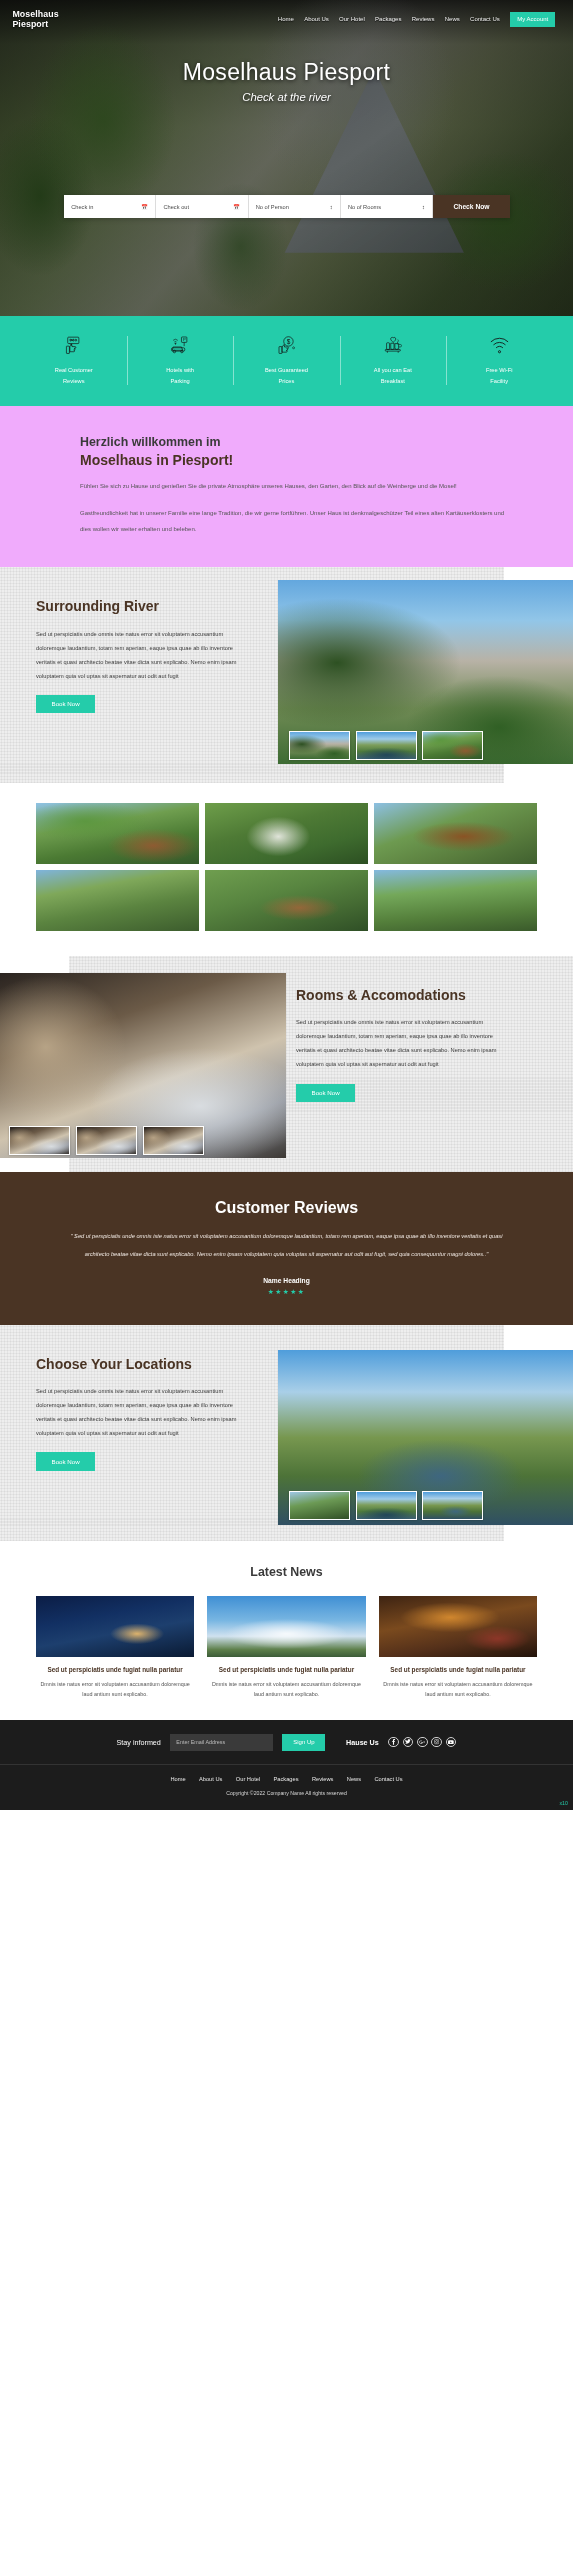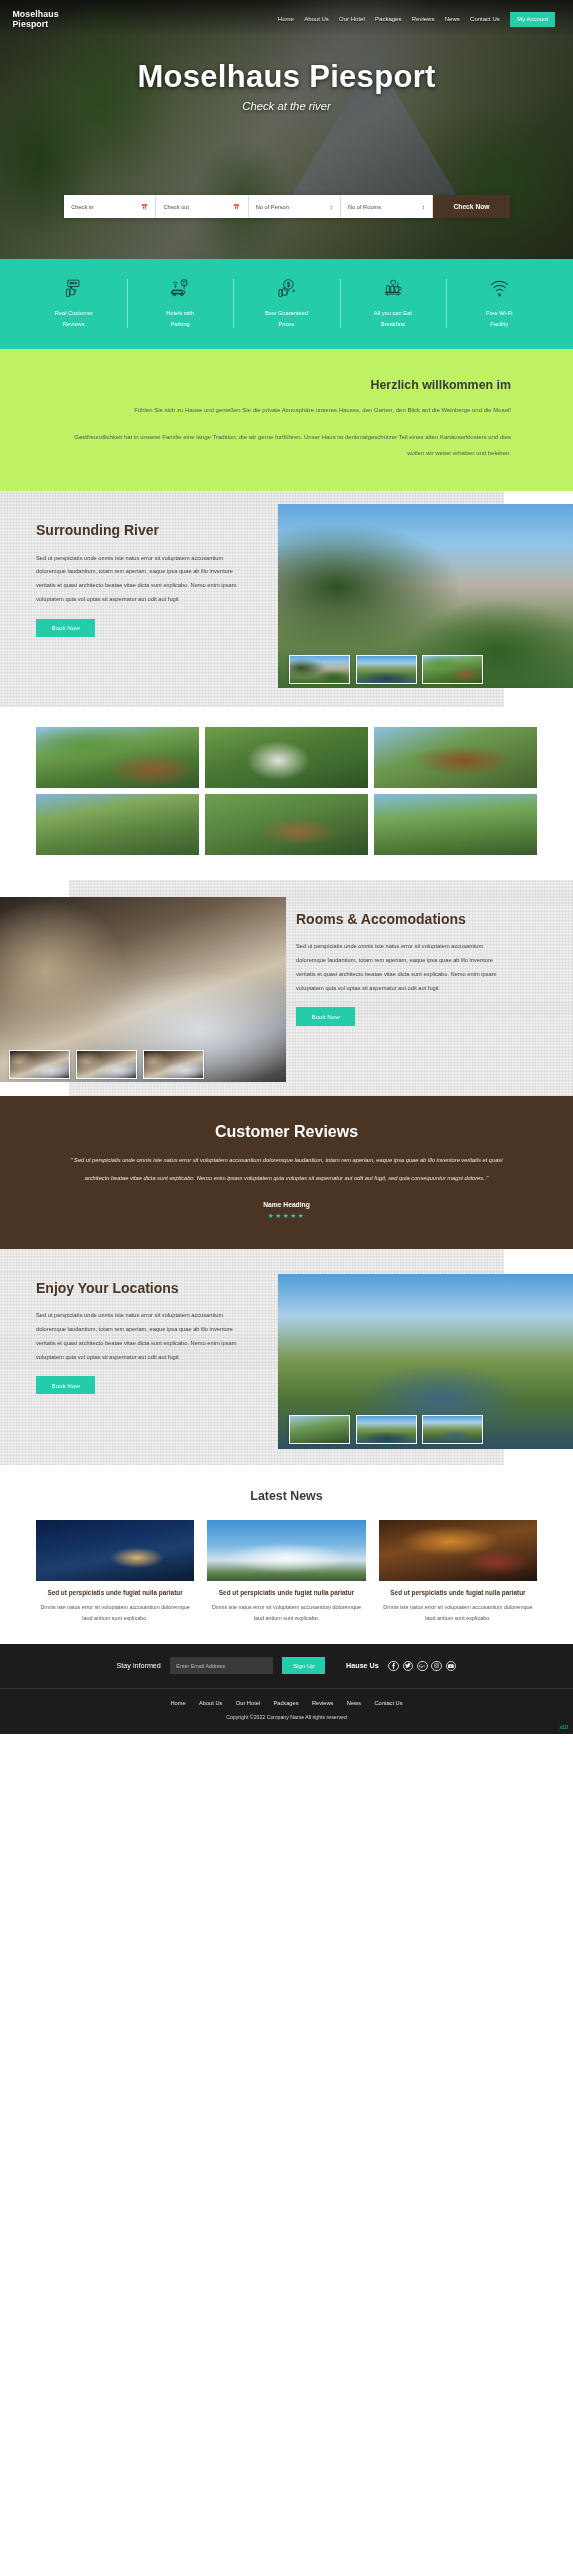--- a/index.html
+++ b/index.html
@@ -7,21 +7,21 @@
     width: 573px;
     font-family: "Liberation Sans", sans-serif;
     background: #ffffff;
     color: #333;
     overflow-x: hidden;
   }
 
   
   .hero {
     position: relative;
-    height: 259px;
+    height: 316px;
     background:
       linear-gradient(180deg, rgba(10,10,10,.88) 0%, rgba(20,20,20,.45) 14%, rgba(20,25,15,.35) 40%, rgba(20,30,15,.42) 100%),
       linear-gradient(130deg,#2f3a22 0%,#4a5a35 18%,#6d7a58 34%,#8e8f82 48%,#6a7352 64%,#3c4a2c 82%,#27301c 100%);
     overflow: hidden;
   }
   .hero::before{
     content:"";position:absolute;inset:0;
     background:
       radial-gradient(ellipse 118px 155px at 18% 38%, rgba(40,70,25,.75), transparent 62%),
       radial-gradient(ellipse 93px 134px at 7% 62%, rgba(28,55,18,.8), transparent 60%),
@@ -59,21 +59,21 @@
   .acct-btn {
     background: #24ccaa; color: #fff; font-size: 6px;
     padding: 4.6px 7.2px; border: none; cursor: pointer; white-space: nowrap;
   }
 
   .hero-center {
     position: relative; z-index: 5;
     text-align: center; padding-top: 27px;
   }
   .hero-title {
-    color: #fff; font-size: 31px; font-weight: bold; letter-spacing: 0.3px;
+    color: #fff; font-size: 23px; font-weight: normal; letter-spacing: 0.3px;
     text-shadow: 0 1px 4.1px rgba(0,0,0,.75);
   }
   .hero-sub {
     color: #fff; font-size: 11.3px; font-style: italic; margin-top: 5.2px;
     text-shadow: 0 1px 3.6px rgba(0,0,0,.75);
   }
 
   .booking {
     position: absolute; z-index: 6; left: 64px; top: 195px;
     width: 446px; height: 23px;
@@ -103,21 +103,21 @@
     content:""; position:absolute; left:0; top:4.1px; width:0.5px; height:49px;
     background: rgba(255,255,255,.45);
   }
   .feat .icon { height: 27px; display: flex; align-items: center; justify-content: center; }
   .feat .label {
     margin-top: 6.2px; color: #fff; font-size: 5.7px; line-height: 1.9;
     max-width: 57px; margin-left: auto; margin-right: auto;
   }
 
   
-  .welcome { text-align: right; padding: 29px 62px 30px 62px; background:#bef264; }
+  .welcome { text-align: left; padding: 29px 62px 30px 80px; background:#f0abfc; }
   .welcome h2 { font-size: 12.4px; color:#3a3a3a; font-weight:bold; }
   .welcome h3 { font-size: 14px; color:#4a3424; font-weight:bold; margin-top: 3.1px; }
   .welcome p { font-size: 6px; color:#555; line-height: 2.6; margin-top: 11.3px; }
 
   
   .split {
     position: relative; height: 216px; overflow: hidden;
   }
   .split-bg {
     position: absolute; inset: 0;
@@ -429,20 +429,21 @@
       </svg>
     </div>
     <div class="label">
       <span>Free Wi-Fi</span><br><span>Facility</span>
     </div>
   </div>
 </section>
 
 <section class="welcome">
   <h2>Herzlich willkommen im</h2>
+  <h3>Moselhaus in Piesport!</h3>
   <p>Fühlen Sie sich zu Hause und genießen Sie die private Atmosphäre unseres Hauses, den Garten, den Blick auf die Weinberge und die Mosel!</p>
   <p>Gastfreundlichkeit hat in unserer Familie eine lange Tradition, die wir gerne fortführen. Unser Haus ist denkmalgeschützer Teil eines alten Kartäuserklosters und dies wollen wir weiter erhalten und beleben.</p>
 </section>
 
 <section class="split">
   <div class="split-bg right-inset"></div>
 
   <div class="photo photo-main-river">
     <div class="img img-house"></div>
   </div>
@@ -535,21 +536,21 @@
       </div>
     <div class="th">
         <div class="img img-valley"></div>
       </div>
     <div class="th">
         <div class="img img-mosel"></div>
       </div>
   </div>
 
   <div class="split-text left">
-    <h2>Enjoy Your Locations</h2>
+    <h2>Choose Your Locations</h2>
     <p>Sed ut perspiciatis unde omnis iste natus error sit voluptatem accusantium doloremque laudantium, totam rem aperiam, eaque ipsa quae ab illo inventore veritatis et quasi architecto beatae vitae dicta sunt explicabo. Nemo enim ipsam voluptatem quia vol uptas sit aspernatur aut odit aut fugit</p>
     <button class="btn-book">Book Now</button>
   </div>
 </section>
 
 <section class="news">
   <h2>Latest News</h2>
   <div class="news-grid">
 
     <article class="news-card">

